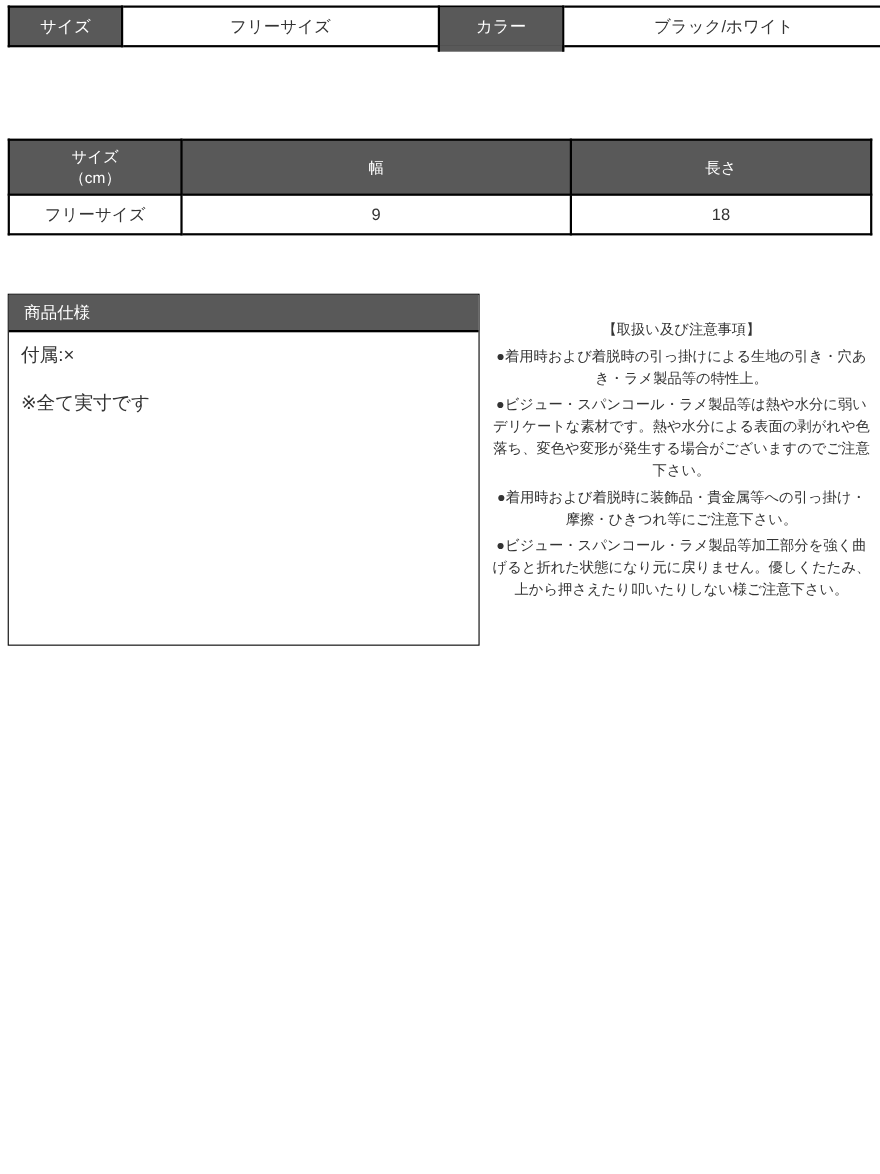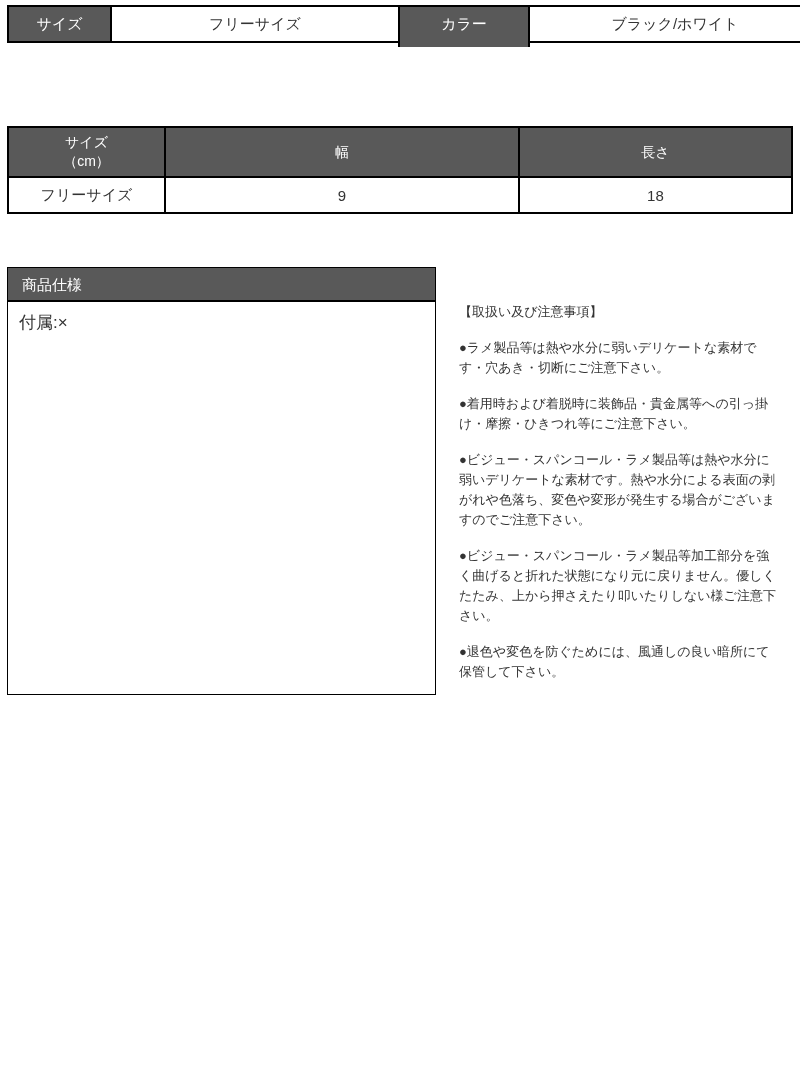--- a/index.html
+++ b/index.html
@@ -39,21 +39,21 @@
     font-weight: normal;
   }
   table.t1 th {
     background: var(--header-bg);
     color: var(--header-text);
   }
   table.t1 tr.r1 { height: 36px; }
   table.t1 tr.r2 { height: 40px; }
   table.t1 .w1 { width: 103px; }
   table.t1 .w2 { width: 288px; }
-  table.t1 .w3 { width: 130px; }
+  table.t1 .w3 { width: 113px; }
   table.t1 .w4 { width: 292px; }
   
   table.t1 th.color-label { position: relative; }
   table.t1 th.color-label::after {
     content: "";
     position: absolute;
     left: -2px; right: -2px; top: 100%;
     height: 6px;
     background: var(--header-bg);
     border-left: 2px solid var(--border);
@@ -85,21 +85,21 @@
   table.t2 tr.drow { height: 36px; }
   table.t2 td { font-size: 15px; color: var(--text); }
   table.t2 .c1 { width: 146px; }
   table.t2 .c2 { width: 329px; }
   table.t2 .c3 { width: 254px; }
 
   
   .spec-box {
     position: absolute;
     left: 7px; top: 267px;
-    width: 429px; height: 428px;
+    width: 429px; height: 320px;
     border: 1px solid var(--border);
     background: var(--page-bg);
   }
   .spec-box-header {
     height: 34px;
     background: var(--header-bg);
     color: var(--header-text);
     font-size: 15px;
     line-height: 34px;
     padding-left: 14px;
@@ -116,21 +116,21 @@
   
   .care {
     position: absolute;
     left: 443px; top: 286px;
     width: 353px;
     font-size: 13px;
     line-height: 20px;
     color: var(--text);
     text-align: left;
   }
-  .care div { margin: 16px; }
+  .care div { margin: 4px; text-align: center; }
 </style>
 </head>
 <body>
 
 <div class="page">
 
   <table class="t1">
     <tbody>
       <tr class="r1">
         <th class="w1">サイズ</th>
@@ -157,25 +157,25 @@
         <td>18</td>
       </tr>
     </tbody>
   </table>
 
   <div class="spec-box">
     <div class="spec-box-header">商品仕様</div>
     <div class="spec-box-body">
       <div>付属:×</div>
       <div class="spacer"></div>
+      <div>※全て実寸です</div>
     </div>
   </div>
 
   <div class="care">
     <div>【取扱い及び注意事項】</div>
-    <div>●ラメ製品等は熱や水分に弱いデリケートな素材です・穴あき・切断にご注意下さい。</div>
+    <div>●着用時および着脱時の引っ掛けによる生地の引き・穴あき・ラメ製品等の特性上。</div>
+    <div>●ビジュー・スパンコール・ラメ製品等は熱や水分に弱いデリケートな素材です。熱や水分による表面の剥がれや色落ち、変色や変形が発生する場合がございますのでご注意下さい。</div>
     <div>●着用時および着脱時に装飾品・貴金属等への引っ掛け・摩擦・ひきつれ等にご注意下さい。</div>
-    <div>●ビジュー・スパンコール・ラメ製品等は熱や水分に弱いデリケートな素材です。熱や水分による表面の剥がれや色落ち、変色や変形が発生する場合がございますのでご注意下さい。</div>
     <div>●ビジュー・スパンコール・ラメ製品等加工部分を強く曲げると折れた状態になり元に戻りません。優しくたたみ、上から押さえたり叩いたりしない様ご注意下さい。</div>
-    <div>●退色や変色を防ぐためには、風通しの良い暗所にて保管して下さい。</div>
   </div>
 
 </div>
 
 </body></html>

